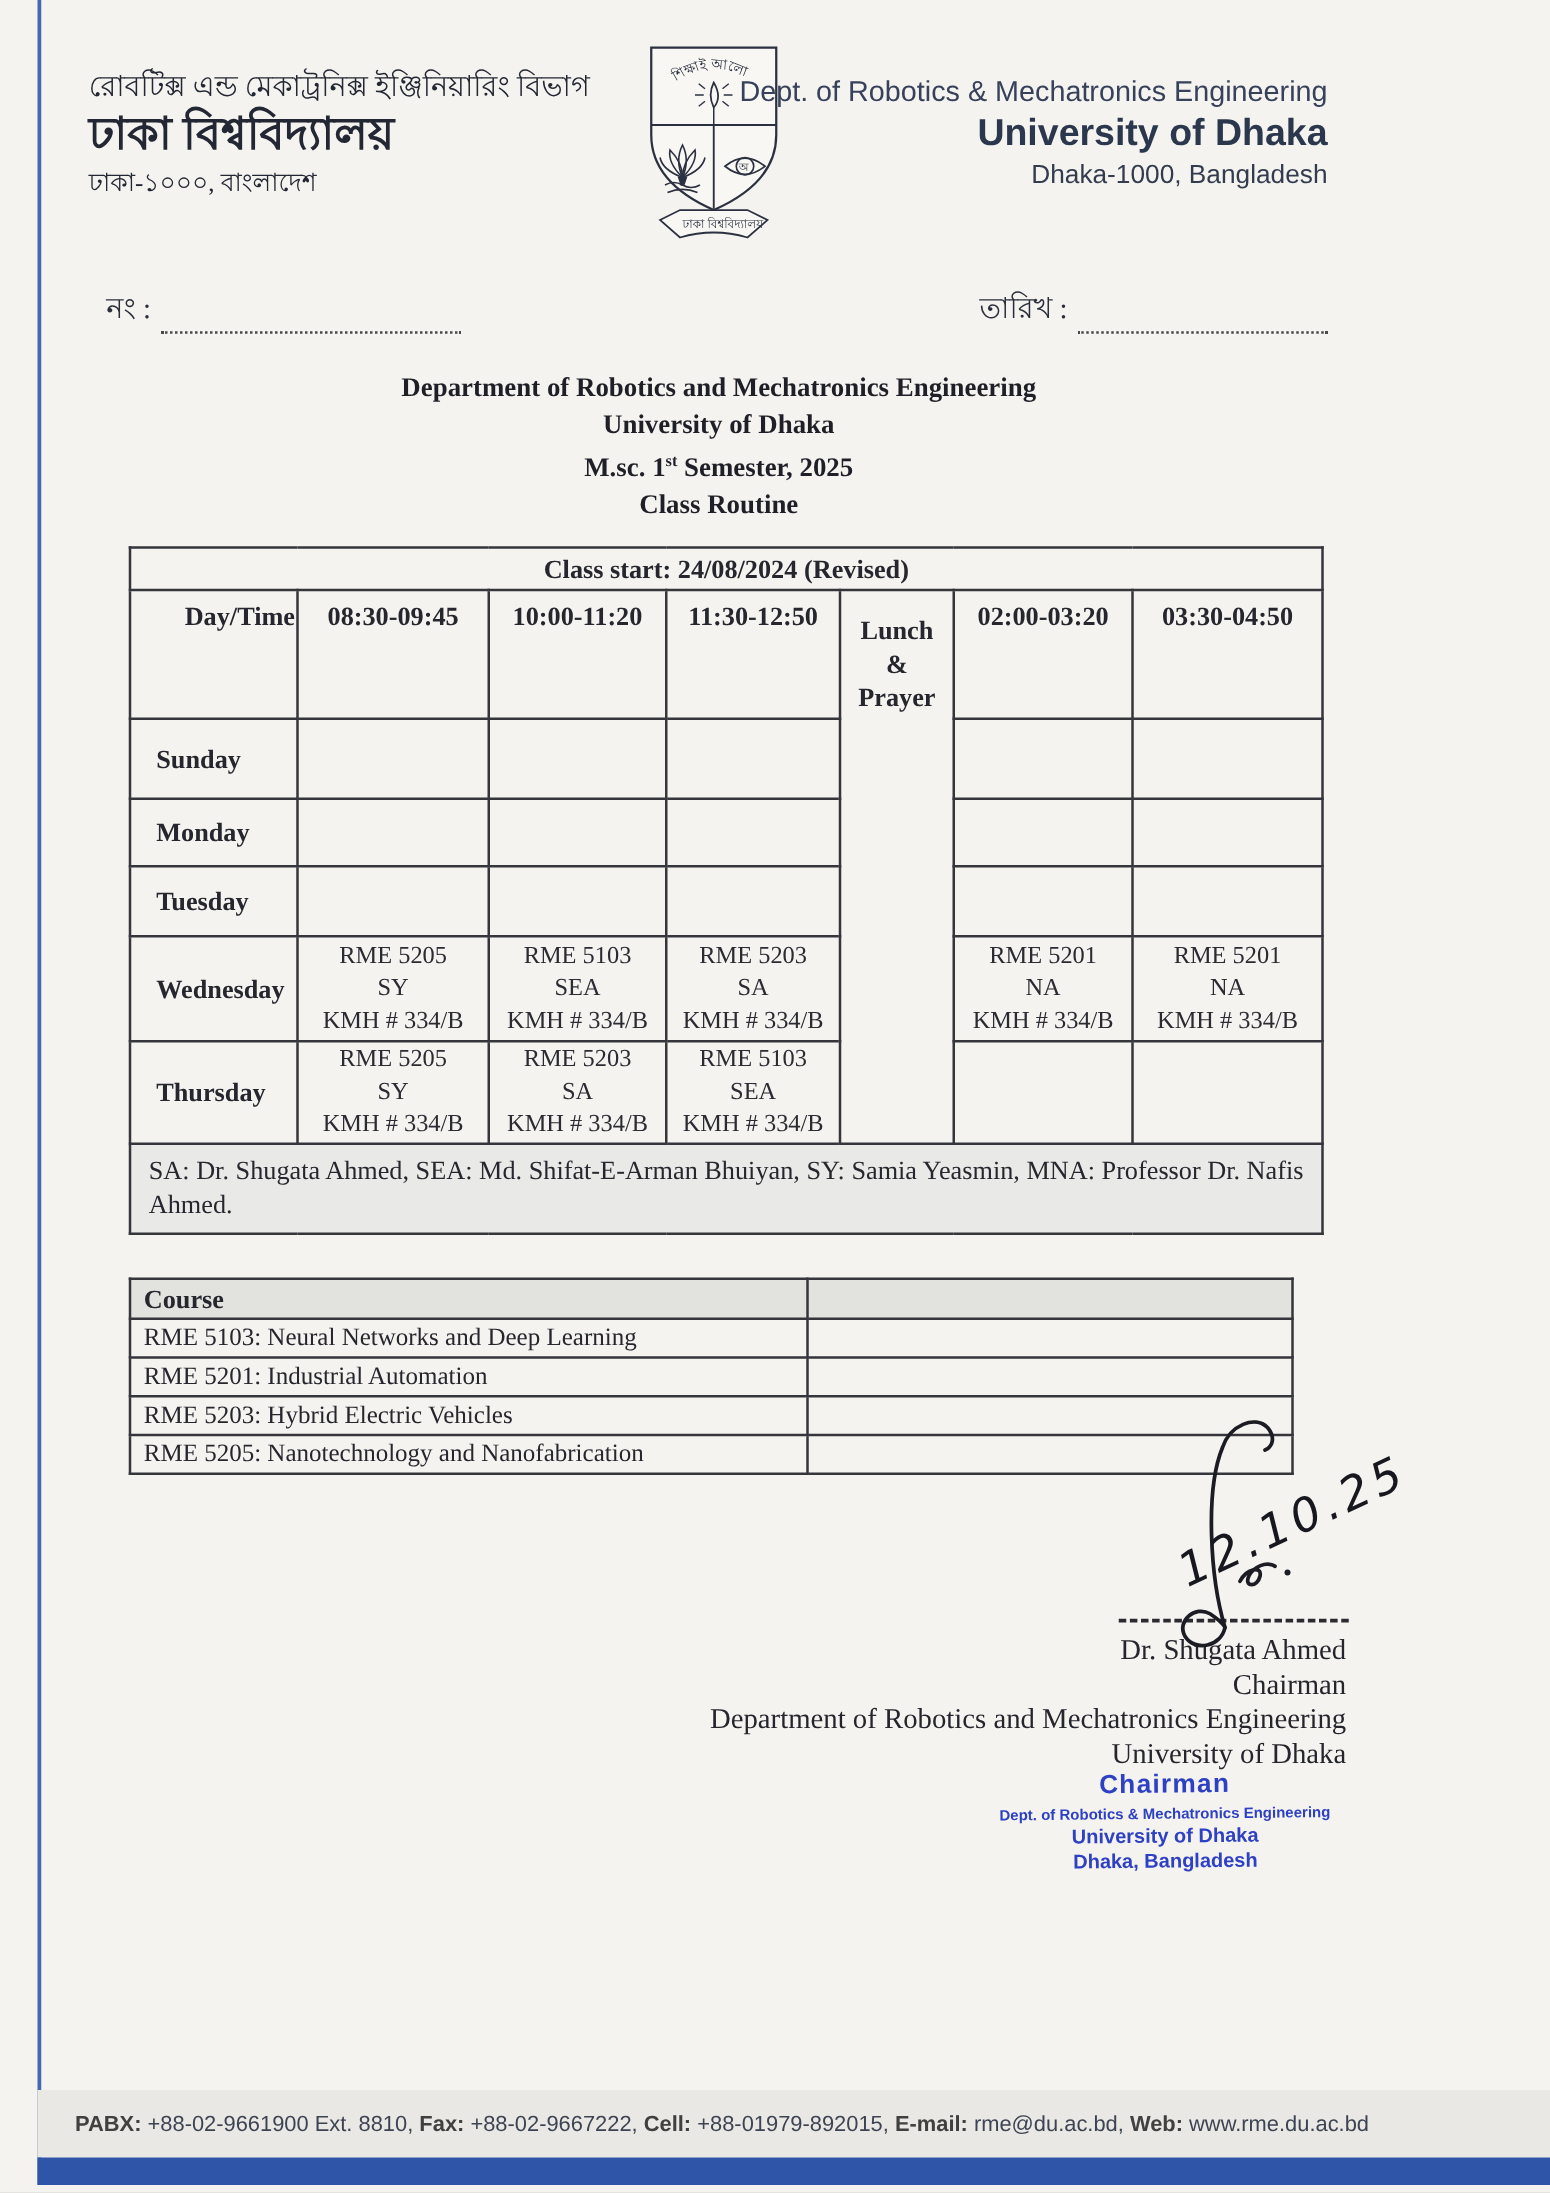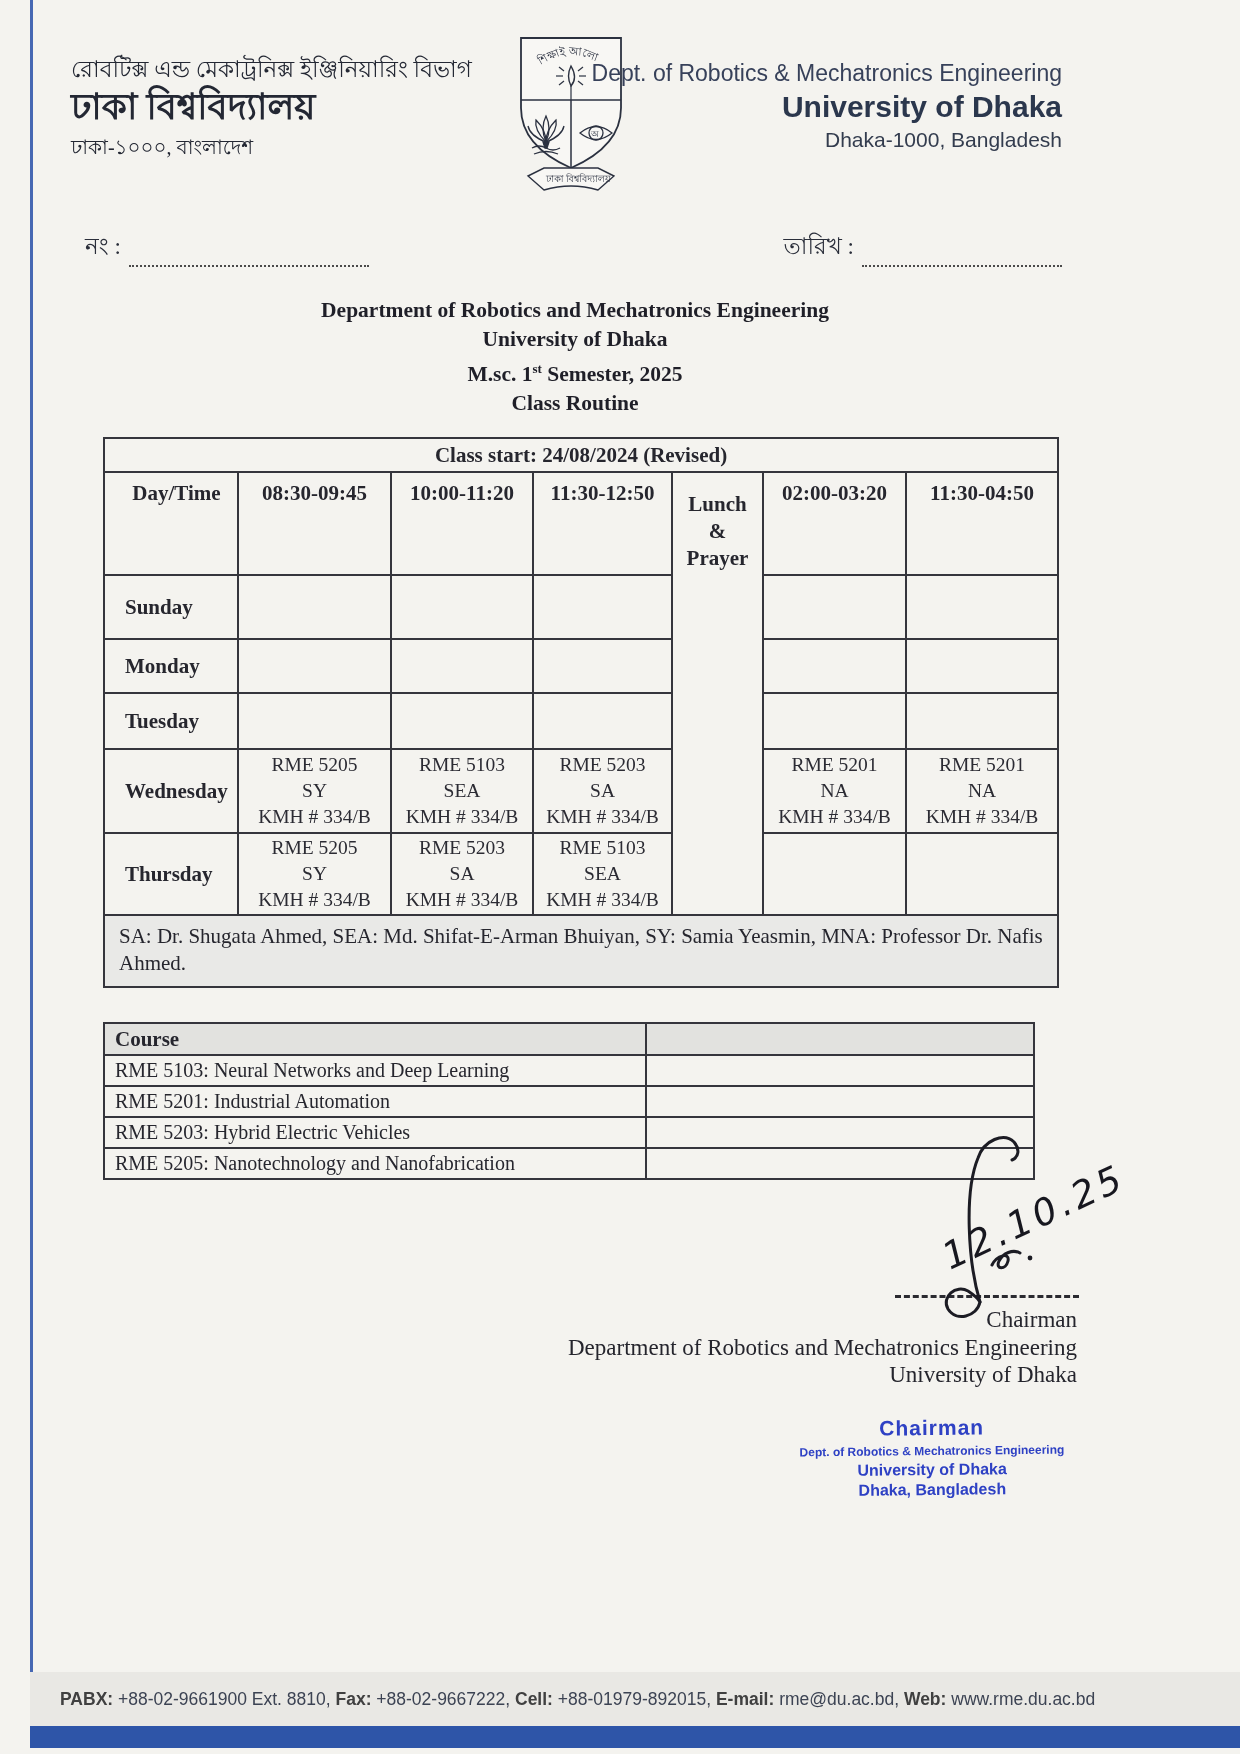--- a/index.html
+++ b/index.html
@@ -25,21 +25,21 @@
   
   .title-block{position:absolute;left:0;top:296px;width:1150px;text-align:center;font-weight:bold;
                font-size:21.5px;line-height:29px;color:#1f1f28;}
   sup{font-size:13px;}
   
   table{border-collapse:collapse;table-layout:fixed;}
   .routine{position:absolute;left:103px;top:437px;width:954px;}
   .routine td{border:2px solid #35353c;vertical-align:middle;}
   .cstart{font-weight:bold;font-size:21px;text-align:center;height:30px;}
   .hrow td{font-weight:bold;font-size:21px;text-align:center;height:92px;}
-  .hrow .hday{text-align:center;padding-left:12px;vertical-align:top;padding-top:8px;}
+  .hrow .hday{text-align:right;padding-left:12px;vertical-align:top;padding-top:8px;}
   .hrow td.th{vertical-align:top;padding-top:8px;}
   td.lunch{vertical-align:top;font-weight:bold;font-size:21px;line-height:27px;text-align:center;padding-top:18px;}
   td.day{font-weight:bold;font-size:21px;text-align:left;padding-left:20px;}
   td.slot{text-align:center;font-size:19.5px;line-height:26px;color:#2b2b33;}
   tr.r-sun{height:64px;} tr.r-mon{height:54px;} tr.r-tue{height:56px;}
   tr.r-wed{height:84px;} tr.r-thu{height:76px;}
   td.legend{background:#e9e9e7;font-size:21px;line-height:27px;padding:7px 14px;text-align:left;height:56px;
             vertical-align:top;}
   
   .courses{position:absolute;left:103px;top:1022px;width:930px;}
@@ -162,21 +162,21 @@
         <td class="hday">Day/Time</td>
         <td class="th">08:30-09:45</td>
         <td class="th">10:00-11:20</td>
         <td class="th">11:30-12:50</td>
         <td class="lunch" rowspan="6">
           <div>Lunch</div>
           <div>&amp;</div>
           <div>Prayer</div>
         </td>
         <td class="th">02:00-03:20</td>
-        <td class="th">11:30-04:50</td>
+        <td class="th">03:30-04:50</td>
       </tr>
       <tr class="r-sun">
         <td class="day">Sunday</td>
         <td class="slot"></td>
         <td class="slot"></td>
         <td class="slot"></td>
         <td class="slot"></td>
         <td class="slot"></td>
       </tr>
       <tr class="r-mon">
@@ -282,20 +282,21 @@
     <g stroke="#1c1c24" stroke-width="3" fill="none" stroke-linecap="round">
       <path d="M100 190 C 88 150, 84 80, 98 46 C 104 28, 124 20, 134 30 C 140 37, 139 45, 132 48"></path>
       <path d="M100 190 C 97 205, 76 210, 68 197 C 61 185, 76 172, 88 179 C 94 183, 98 186, 100 190"></path>
       <path d="M112 153 C 117 143, 130 140, 128 149 C 126 158, 115 158, 119 149 C 123 141, 133 137, 140 141"></path>
     </g>
     <circle cx="150" cy="146" r="2.4" fill="#1c1c24"></circle>
     <text x="70" y="158" transform="rotate(-25 70 158)" font-size="37" font-style="italic" font-family="DejaVu Sans, sans-serif" fill="#17171f" letter-spacing="4">12.10.25</text>
   </svg>
   <div class="dashline"></div>
   <div class="sig-text">
+    <div>Dr. Shugata Ahmed</div>
     <div>Chairman</div>
     <div>Department of Robotics and Mechatronics Engineering</div>
     <div>University of Dhaka</div>
   </div>
 
   <div class="stamp">
     <div class="s1">Chairman</div>
     <div class="s2">Dept. of Robotics &amp; Mechatronics Engineering</div>
     <div class="s3">University of Dhaka</div>
     <div class="s4">Dhaka, Bangladesh</div>

